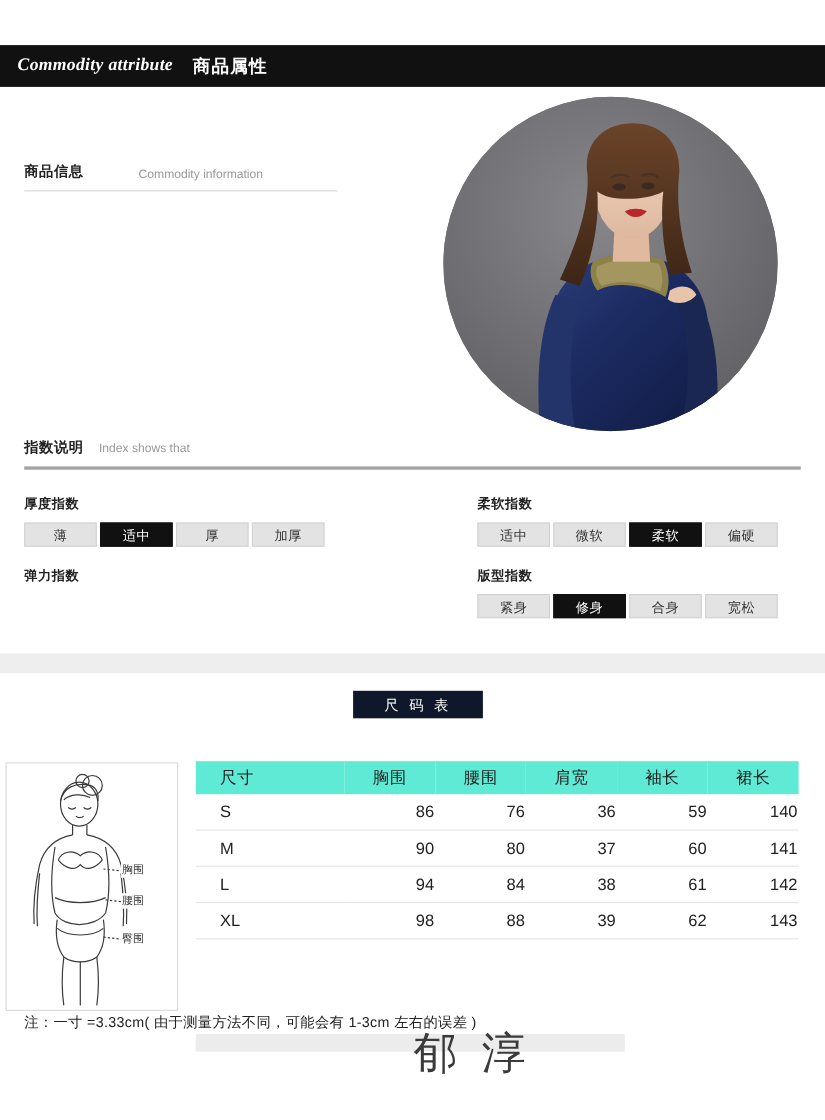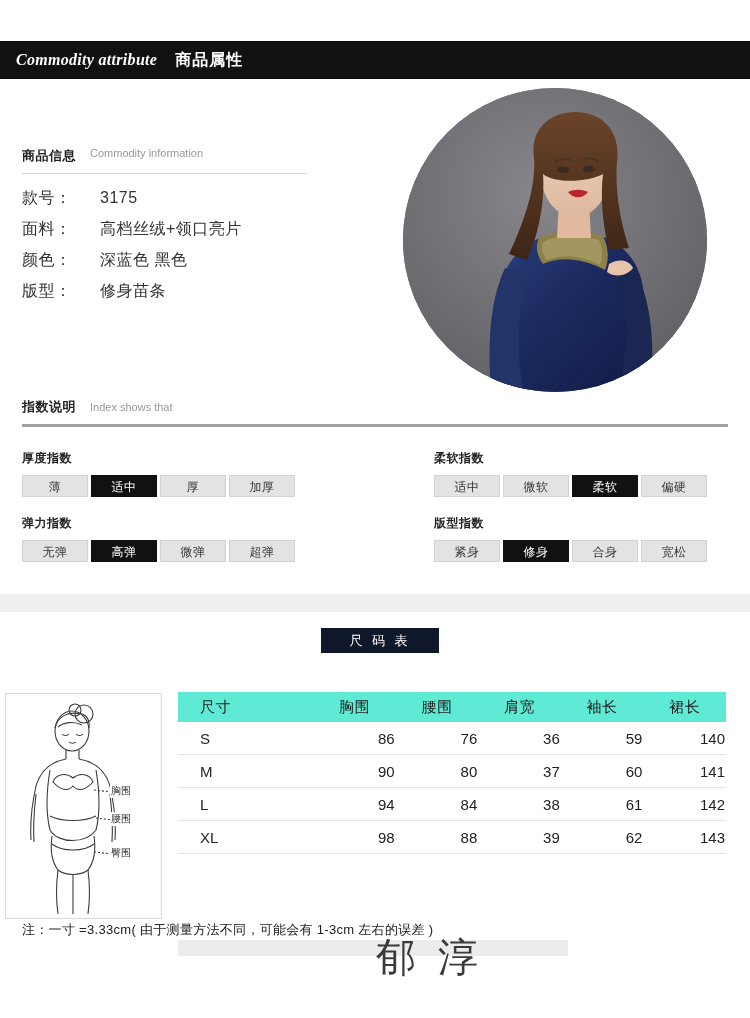--- a/index.html
+++ b/index.html
@@ -47,24 +47,25 @@
 
   
   .info-block {
     position: absolute;
     left: 22px;
     top: 147px;
     width: 330px;
   }
   .section-title-row {
     display: flex;
-    align-items: flex-start;
+    align-items: flex-end;
     border-bottom: 1px solid #d8d8d8;
     padding-bottom: 8px;
     width: 285px;
+    gap: 36px;
   }
   .section-title-cn {
     font-size: 13px;
     font-weight: bold;
     color: #222;
     letter-spacing: 0.5px;
   }
   .section-title-en {
     font-size: 11px;
     color: #999;
@@ -265,38 +266,20 @@
 
 <div class="header-bar">
   <span class="header-en">Commodity attribute</span>
   <span class="header-cn">商品属性</span>
 </div>
 
 <div class="info-block">
   <div class="section-title-row">
     <span class="section-title-cn">商品信息</span>
     <span class="section-title-en">Commodity information</span>
-  </div>
-  <div class="spec-list">
-    <div class="spec-row">
-      <span class="spec-label">款号：</span>
-      <span class="spec-value">3175</span>
-    </div>
-    <div class="spec-row">
-      <span class="spec-label">面料：</span>
-      <span class="spec-value">高档丝绒+领口亮片</span>
-    </div>
-    <div class="spec-row">
-      <span class="spec-label">颜色：</span>
-      <span class="spec-value">深蓝色    黑色</span>
-    </div>
-    <div class="spec-row">
-      <span class="spec-label">版型：</span>
-      <span class="spec-value">修身苗条</span>
-    </div>
   </div>
 </div>
 
 <div class="model-photo">
   <svg width="304" height="304" viewBox="0 0 304 304">
     <defs>
       <radialGradient id="bgGrad" cx="45%" cy="35%" r="75%">
         <stop offset="0%" stop-color="#86868b"></stop>
         <stop offset="100%" stop-color="#5d5d62"></stop>
       </radialGradient>
@@ -358,26 +341,20 @@
       <div class="idx-options">
         <div class="idx-opt">薄</div>
         <div class="idx-opt active">适中</div>
         <div class="idx-opt">厚</div>
         <div class="idx-opt">加厚</div>
       </div>
     </div>
 
     <div class="idx-group">
       <div class="idx-title">弹力指数</div>
-      <div class="idx-options">
-        <div class="idx-opt">无弹</div>
-        <div class="idx-opt active">高弹</div>
-        <div class="idx-opt">微弹</div>
-        <div class="idx-opt">超弹</div>
-      </div>
     </div>
 
   </div>
 
   <div class="index-col-right">
 
     <div class="idx-group">
       <div class="idx-title">柔软指数</div>
       <div class="idx-options">
         <div class="idx-opt">适中</div>

